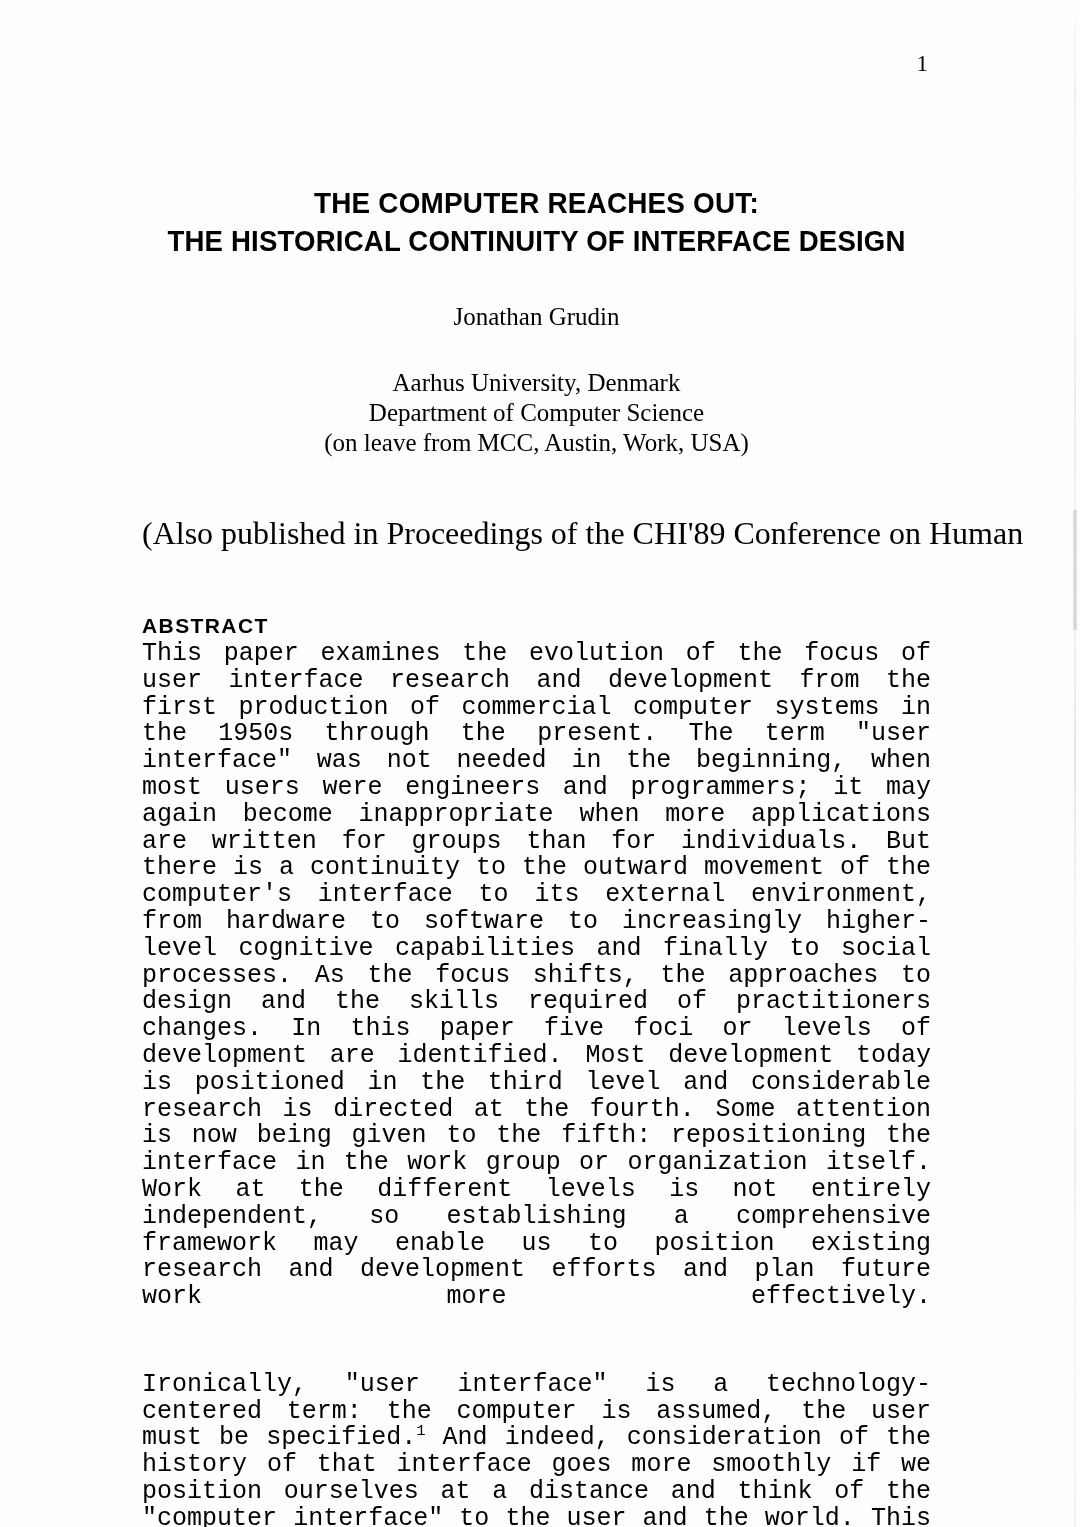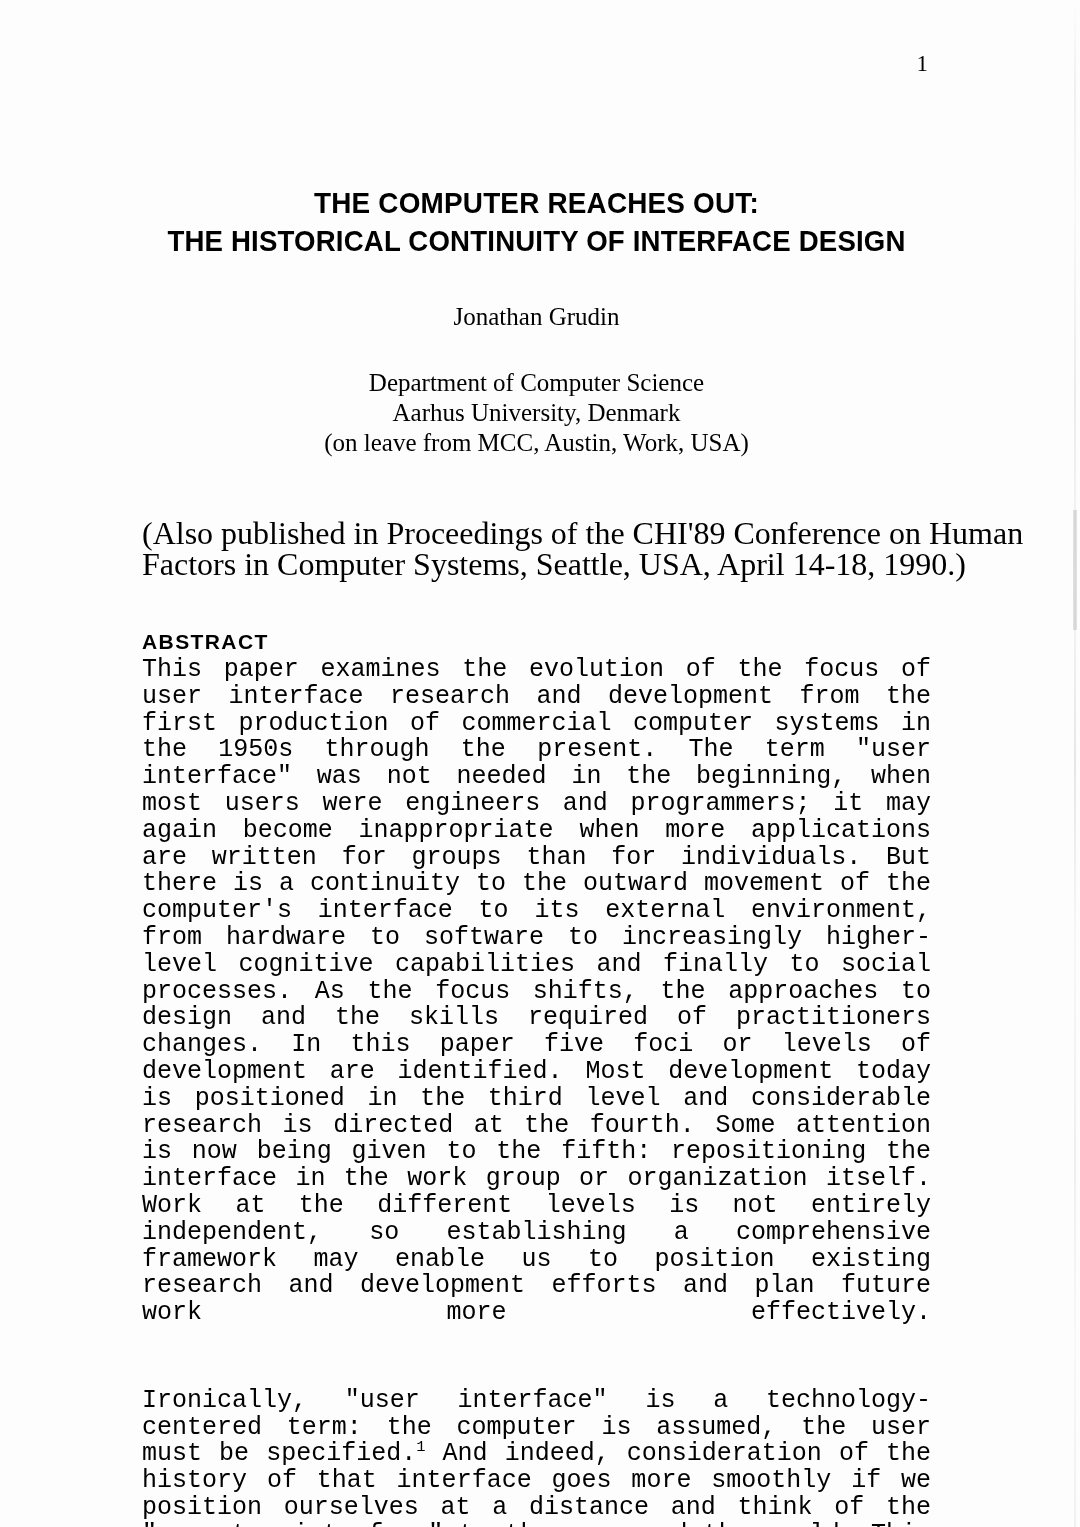--- a/index.html
+++ b/index.html
@@ -112,21 +112,21 @@
 
   .pubnote {
     text-align: center;
     font-size: 32px;
     line-height: 31px;
     margin-top: 60px;
   }
   .pubnote div { white-space: nowrap; }
 
   .section {
-    margin-top: 49px;
+    margin-top: 64px;
   }
   .section.intro {
     margin-top: 34px;
   }
 
   .section-heading {
     font-family: "Liberation Sans", "DejaVu Sans", sans-serif;
     font-weight: bold;
     font-size: 21px;
     line-height: 26px;
@@ -168,28 +168,27 @@
   <div class="content">
 
     <div class="title-block">
       <div class="title-line title-line-1">THE COMPUTER REACHES OUT:</div>
       <div class="title-line title-line-2">THE HISTORICAL CONTINUITY OF INTERFACE DESIGN</div>
     </div>
 
     <div class="author">Jonathan Grudin</div>
 
     <div class="affiliation">
+      <div>Aarhus University, Denmark</div>
       <div>Department of Computer Science</div>
-      <div>Aarhus University, Denmark</div>
       <div>(on leave from MCC, Austin, Work, USA)</div>
     </div>
 
     <div class="pubnote">
       <div>(Also published in Proceedings of the CHI'89 Conference on Human</div>
-      <div>Factors in Computer Systems, Seattle, USA, April 14-18, 1990.)</div>
     </div>
 
     <div class="section">
       <div class="section-heading">ABSTRACT</div>
       <div class="body-text">This paper examines the evolution of the focus of user interface research and development from the first production of commercial computer systems in the 1950s through the present.  The term "user interface" was not needed in the beginning, when most users were engineers and programmers; it may again become inappropriate when more applications are written for groups than for individuals.  But there is a continuity to the outward movement of the computer's interface to its external environment, from hardware to software to increasingly higher-level cognitive capabilities and finally to social processes.  As the focus shifts, the approaches to design and the skills required of practitioners changes.  In this paper five foci or levels of development are identified.  Most development today is positioned in the third level and considerable research is directed at the fourth.  Some attention is now being given to the fifth: repositioning the interface in the work group or organization itself.  Work at the different levels is not entirely independent, so establishing a comprehensive framework may enable us to position existing research and development efforts and plan future work more effectively.</div>
     </div>
 
     <div class="section intro">
       <div class="body-text"><span>Ironically, "user interface" is a technology-centered term: the computer is assumed, the user must be specified.</span><sup class="fn">1</sup><span>  And indeed, consideration of the history of that interface goes more smoothly if we position ourselves at a distance and think of the "computer interface" to the user and the world. This perspective afford us a single view that takes in the period before the term "user interface" was used and extends more gracefully into the future, when the computer will reach beyond individual users to understand and support groups and organizations.</span></div>
     </div>

